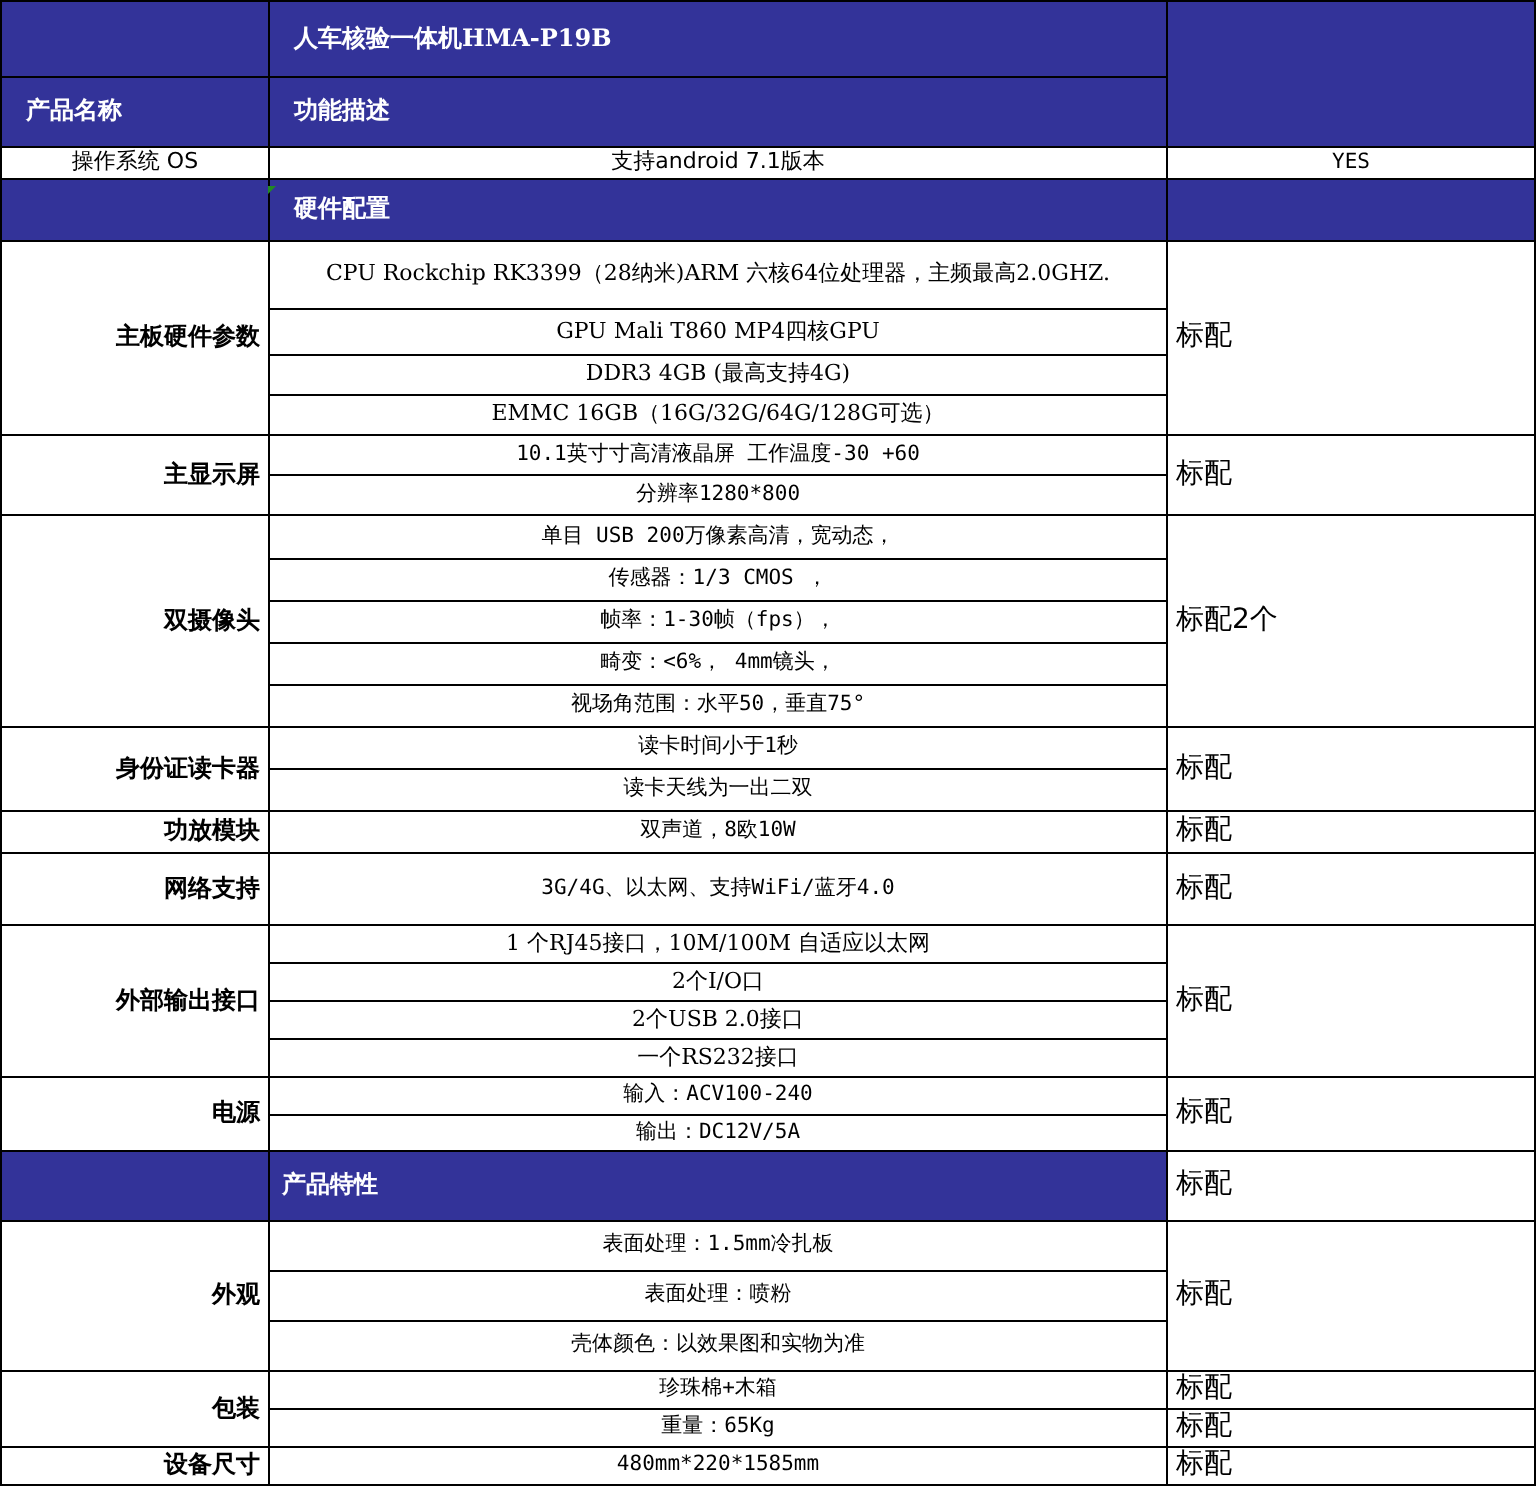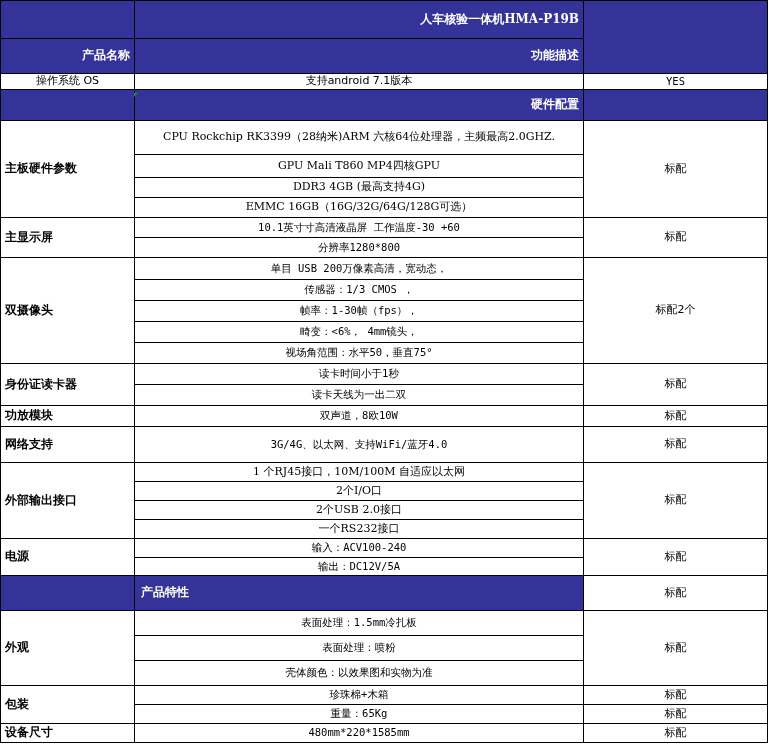--- a/index.html
+++ b/index.html
@@ -1,22 +1,22 @@
 <!DOCTYPE html>
 <html><head>
 <meta charset="utf-8">
 <style>
   html, body { margin:0; padding:0; background:#ffffff; }
   body { width:769px; height:745px; position:relative; overflow:hidden; font-family:"DejaVu Serif", "Liberation Serif", serif; }
   table { border-collapse:collapse; table-layout:fixed; position:absolute; left:0; top:0; width:767px; }
   td { border:1px solid #000; padding:0 4px; font-size:11px; color:#000; overflow:hidden; white-space:nowrap; line-height:1.1; }
-  .hdr { background:#333399; color:#fff; font-weight:bold; text-align:right; font-size:12px;padding-left:12px; }
+  .hdr { background:#333399; color:#fff; font-weight:bold; text-align:left; font-size:12px;padding-left:12px; }
   .hdr-left { text-align:left; padding-left:6px;margin-left:47px; }
-  .cat { text-align:left; font-weight:bold; font-size:12px; }
-  .std { text-align:center; font-size:11px; font-family:"DejaVu Sans", sans-serif; }
+  .cat { text-align:right; font-weight:bold; font-size:12px; }
+  .std { text-align:left; font-size:14px; font-family:"DejaVu Sans", sans-serif; }
   .desc { text-align:center; font-size:11px; }
   .os { text-align:center; font-family:"DejaVu Sans", sans-serif; }
   .mono { font-family:"DejaVu Sans Mono", monospace; font-size:10.5px; }
   .green-mark { position:absolute; left:134px; top:93px; width:0; height:0; border-top:4px solid #228B22; border-right:4px solid transparent; }
 </style>
 </head>
 <body>
 
 <table>
   <colgroup>

